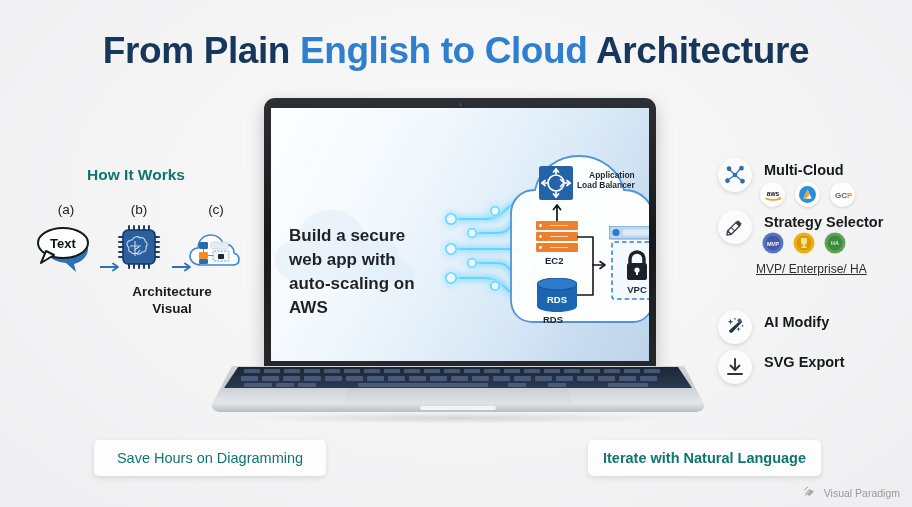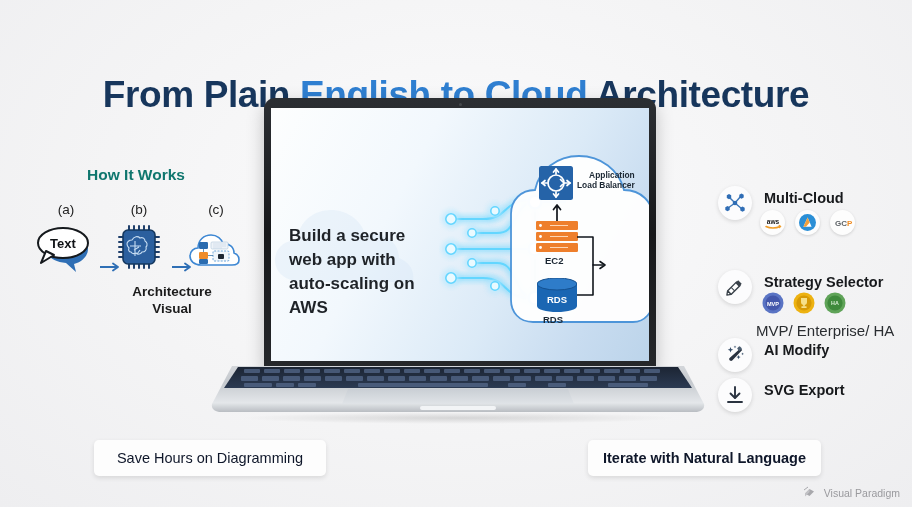--- a/index.html
+++ b/index.html
@@ -11,21 +11,21 @@
   body {
     background: radial-gradient(ellipse at 50% 40%, #fbfbfc 0%, #f4f4f5 55%, #eeeef0 100%);
     position: relative;
   }
 
   
   #title {
     position: absolute; top: 30px; left: 0; width: 912px;
     text-align: center;
     font-size: 37px; font-weight: bold; letter-spacing: -0.4px;
-    color: #17365c; white-space: nowrap; margin-top: 44px;
+    color: #17365c; white-space: nowrap;
   }
   #title .accent { color: #2f7fd1; }
 
   
   #hiw { position: absolute; left: 22px; top: 166px; width: 250px; }
   #hiw-title {
     text-align: center; font-size: 15.5px; font-weight: bold; color: #0f766e;
     width: 228px;
   }
   .hiw-row { position: absolute; top: 36px; left: 0; width: 232px; height: 100px; }
@@ -71,51 +71,51 @@
 
   .cloud-arch { position: absolute; left: 236px; top: 42px; }
 
   .node-label {
     position: absolute; font-size: 8.4px; font-weight: bold; color: #1b2733;
     line-height: 1.22; white-space: nowrap; text-align: right;
   }
 
   
   #features { position: absolute; left: 718px; top: 158px; width: 186px; }
-  .feat { position: absolute; left: 0; margin-top: 28px; }
+  .feat { position: absolute; left: 0; }
   .feat-icon {
     position: absolute; left: 0; top: 0; width: 34px; height: 34px;
     border-radius: 50%; background: #fcfcfd;
     box-shadow: 0 1.5px 4px rgba(0,0,0,.13);
     display: flex; align-items: center; justify-content: center;
   }
   .feat-label {
     position: absolute; left: 46px; top: 4px;
     font-size: 14.5px; font-weight: bold; color: #17191c; white-space: nowrap;
   }
   .logo-row { position: absolute; left: 42px; top: 24px; display: flex; gap: 10px; }
   .logo-chip {
     width: 25px; height: 25px; border-radius: 50%;
     background: #fdfdfd; box-shadow: 0 1px 3px rgba(0,0,0,.15);
     display: flex; align-items: center; justify-content: center;
   }
   .badge-row { position: absolute; left: 44px; top: 22px; display: flex; gap: 9px; }
   .strategy-caption {
     position: absolute; left: 38px; top: 52px;
-    font-size: 15px; color: #2a2d31; white-space: nowrap;
+    font-size: 12px; color: #2a2d31; white-space: nowrap; text-decoration: underline;
   }
 
   
   #pills { position: absolute; left: 0; top: 440px; width: 912px; height: 36px; }
   .pill {
     position: absolute; height: 36px;
     background: #fdfdfd; border-radius: 5px;
     box-shadow: 0 2px 5px rgba(0,0,0,.11);
     display: flex; align-items: center; justify-content: center;
-    font-size: 14.5px; color: #0f172a; white-space: nowrap;
+    font-size: 14.5px; color: #0f766e; white-space: nowrap;
   }
 
   
   #watermark {
     position: absolute; right: 12px; bottom: 8px;
     display: flex; align-items: center; gap: 8px;
     font-size: 10.5px; color: #9a9a9e;
   }
 </style>
 </head>
@@ -316,20 +316,35 @@
       <div style="position:absolute; left:306px; top:125px;">
         <svg width="36" height="68" viewBox="0 0 36 68">
           <g stroke="#11161c" stroke-width="1.6" fill="none" stroke-linecap="round" stroke-linejoin="round">
             <path d="M0 4 H16 V32 H26"></path>
             <path d="M0 62 H16 V32"></path>
             <path d="M23 28.5 L28 32 L23 35.5"></path>
           </g>
         </svg>
       </div>
 
+      <div style="position:absolute; left:338px; top:118px;">
+        <svg width="56" height="76" viewBox="0 0 56 76">
+          <rect x="0" y="0" width="56" height="13" rx="2" fill="#bdd6ec" stroke="#5b9bd5" stroke-width="1.1"></rect>
+          <circle cx="7" cy="6.5" r="3.6" fill="#2e7cc9"></circle>
+          <rect x="14" y="3.5" width="38" height="6" rx="1.4" fill="#dcebf8"></rect>
+          <rect x="3" y="16" width="50" height="57" rx="2.5" fill="#f4f9fd" stroke="#2f80d0" stroke-width="1.5" stroke-dasharray="4.5 3"></rect>
+          <g>
+            <path d="M21 38 v-5 a7 7 0 0 1 14 0 v5" fill="none" stroke="#1b222b" stroke-width="3.4"></path>
+            <rect x="18" y="37" width="20" height="17" rx="2.6" fill="#1b222b"></rect>
+            <circle cx="28" cy="44" r="2.6" fill="#f4f9fd"></circle>
+            <rect x="27" y="44" width="2" height="5" fill="#f4f9fd"></rect>
+          </g>
+          <text x="28" y="67" text-anchor="middle" font-family="Liberation Sans, sans-serif" font-size="9.5" font-weight="bold" fill="#1b2733">VPC</text>
+        </svg>
+      </div>
 
     </div>
   </div>
 
   <div id="base">
     <svg width="500" height="48" viewBox="0 0 500 48">
       <defs>
         <linearGradient id="alu" x1="0" y1="0" x2="0" y2="1">
           <stop offset="0" stop-color="#d3d6da"></stop>
           <stop offset="0.35" stop-color="#c5c9ce"></stop>
@@ -441,21 +456,21 @@
       </div>
       <div class="logo-chip">
         <svg width="22" height="12" viewBox="0 0 22 12">
           <text x="3" y="9" font-family="Liberation Sans, sans-serif" font-size="8" font-weight="bold" fill="#5d6266">GC</text>
           <text x="15" y="9" font-family="Liberation Sans, sans-serif" font-size="8" font-weight="bold" fill="#ef8b22">P</text>
         </svg>
       </div>
     </div>
   </div>
 
-  <div class="feat" style="top:84px; height:70px; width:186px;">
+  <div class="feat" style="top:52px; height:70px; width:186px;">
     <div class="feat-icon">
       <svg width="22" height="22" viewBox="0 0 22 22">
         <g transform="rotate(-45 11 11)">
           <rect x="3" y="8.5" width="13" height="5" rx="0.6" fill="#ffffff" stroke="#3a424a" stroke-width="1.4"></rect>
           <rect x="14" y="8.5" width="4" height="5" fill="#3a424a"></rect>
           <path d="M3 8.5 L-0.5 11 L3 13.5 Z" fill="#ffffff" stroke="#3a424a" stroke-width="1.3" stroke-linejoin="round"></path>
           <path d="M8 8.5 V13.5" stroke="#3a424a" stroke-width="1"></path>
         </g>
       </svg>
     </div>

